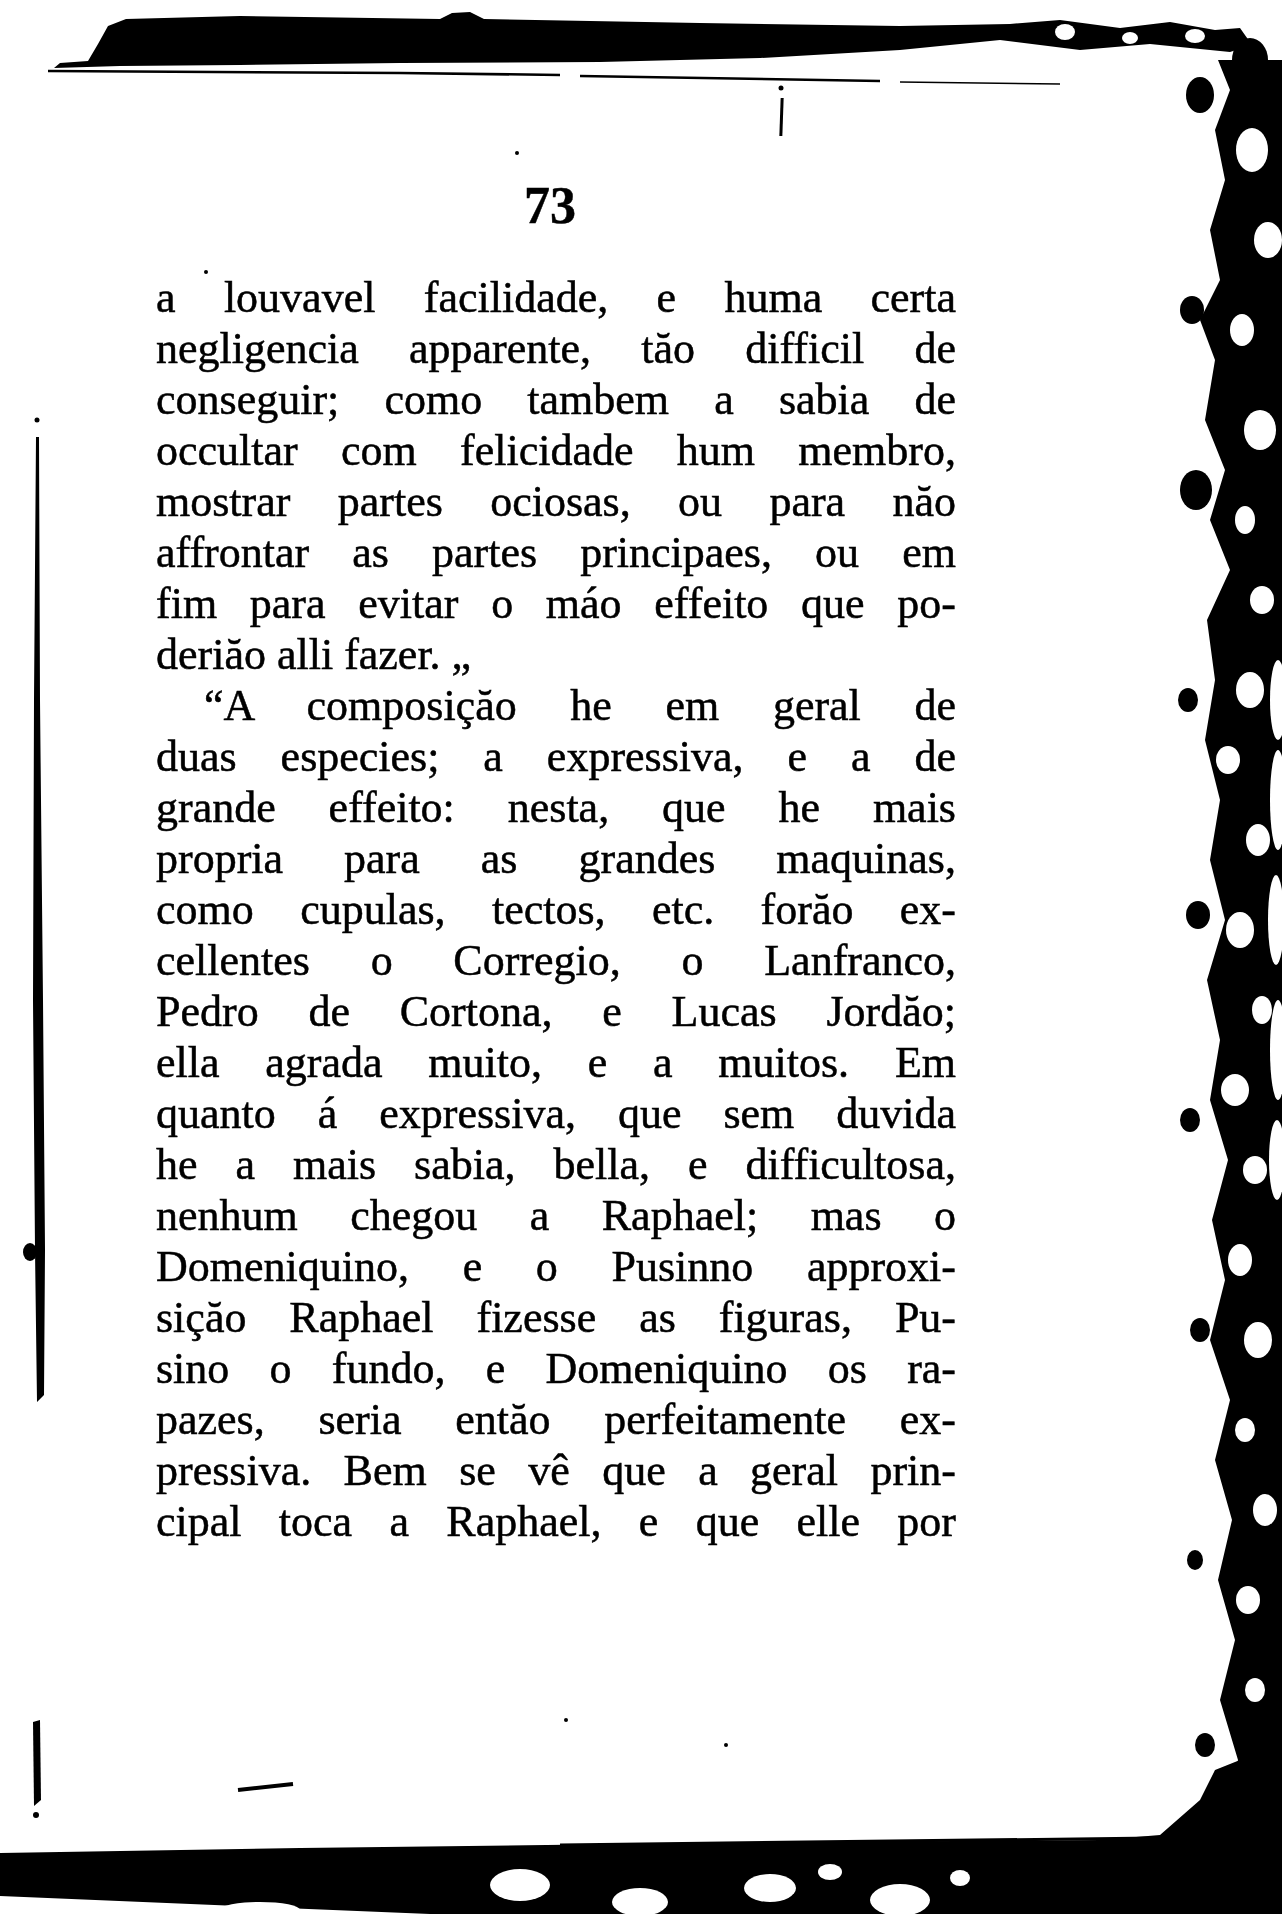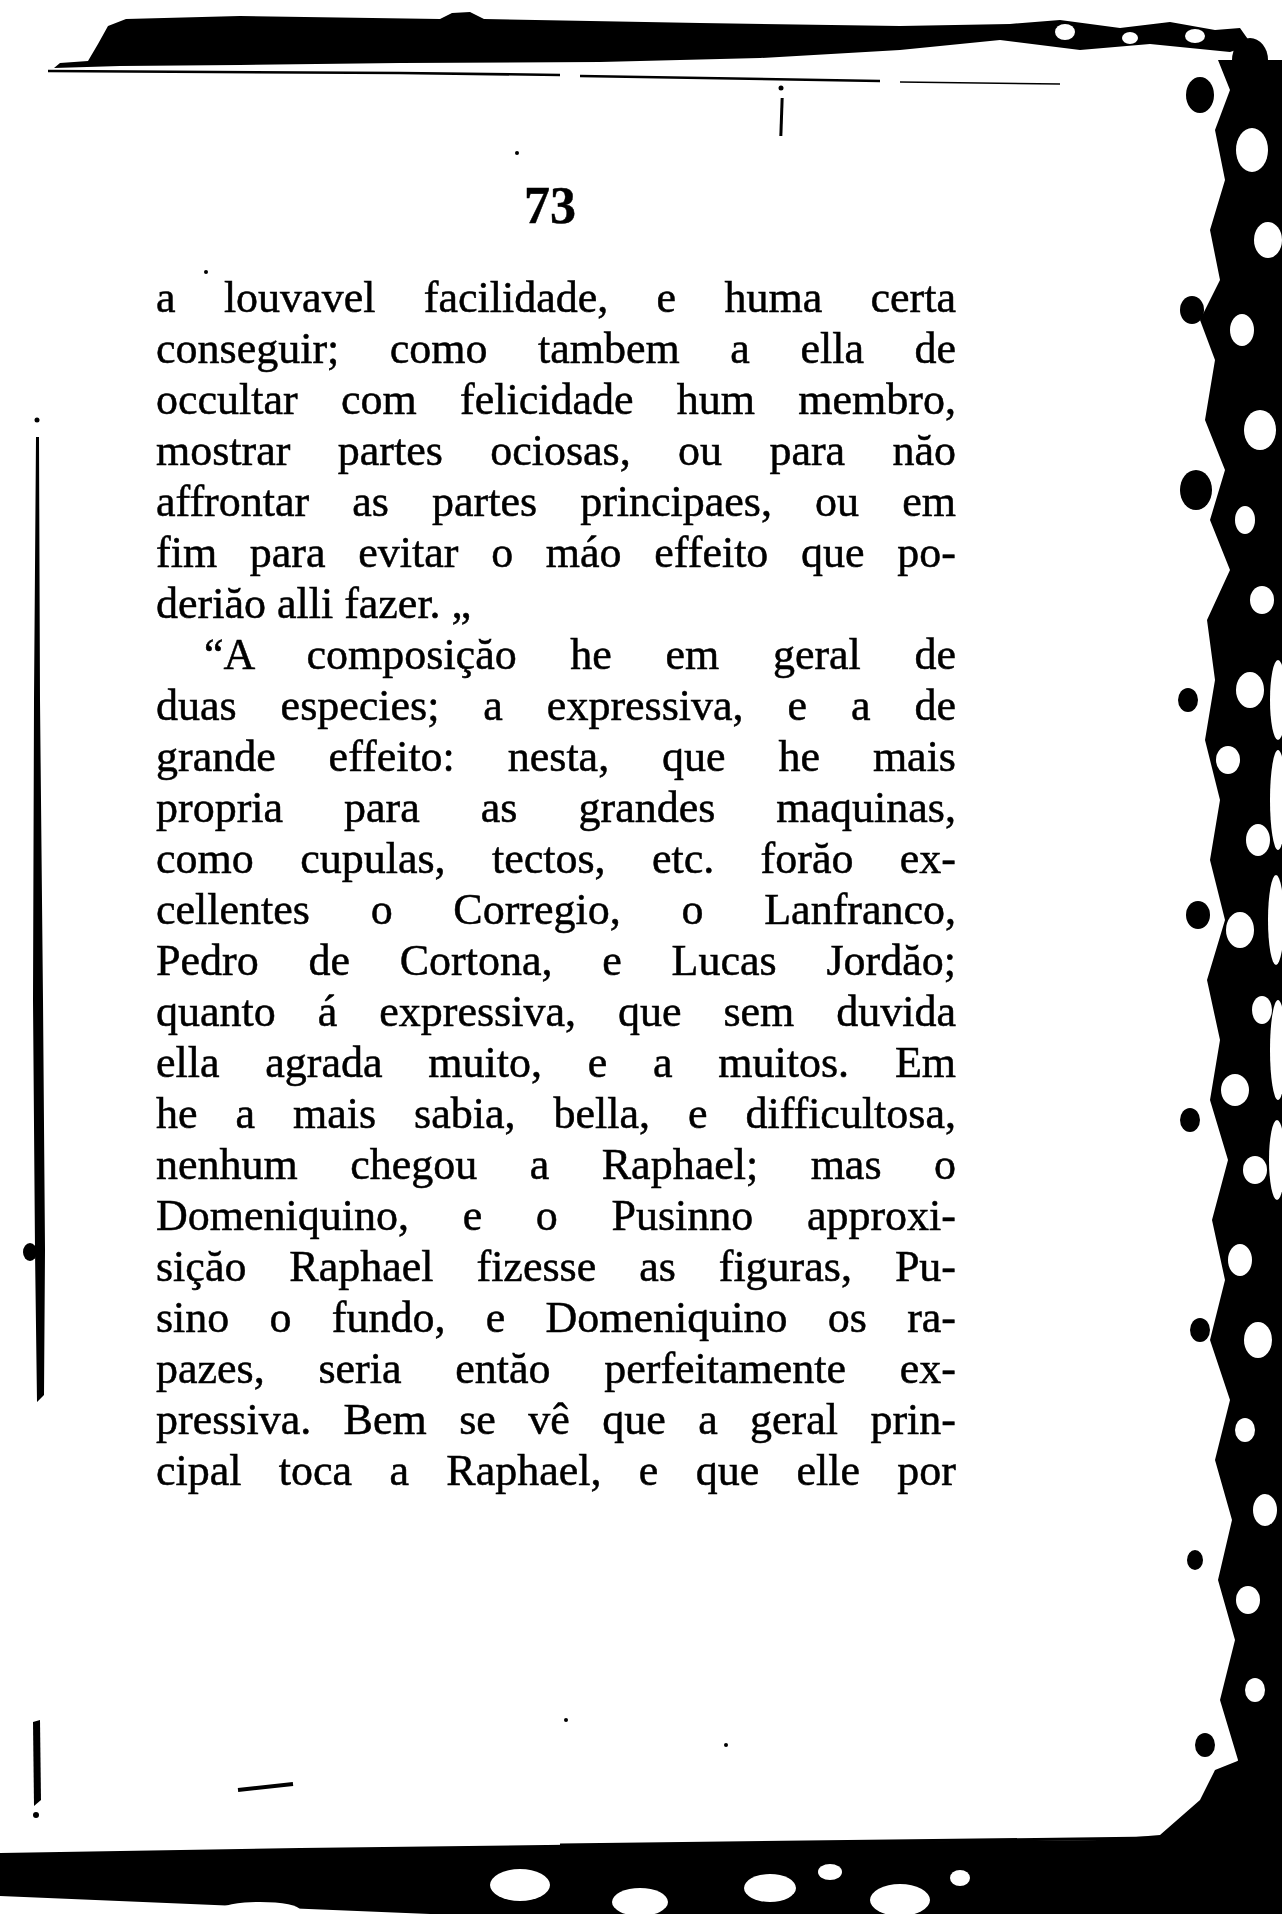--- a/index.html
+++ b/index.html
@@ -43,35 +43,36 @@
 </style>
 </head>
 <body>
 
 <div class="page">
 
   <div class="page-number">73</div>
 
   <div class="text-block">
       <div class="line just">a louvavel facilidade, e huma certa</div>
-      <div class="line just">conseguir; como tambem a ella de</div>
+      <div class="line just">negligencia apparente, tăo difficil de</div>
+      <div class="line just">conseguir; como tambem a sabia de</div>
       <div class="line just">occultar com felicidade hum membro,</div>
       <div class="line just">mostrar partes ociosas, ou para năo</div>
       <div class="line just">affrontar as partes principaes, ou em</div>
       <div class="line just">fim para evitar o máo effeito que po-</div>
       <div class="line">deriăo alli fazer. „</div>
       <div class="line just ind">“A composiçăo he em geral de</div>
       <div class="line just">duas especies; a expressiva, e a de</div>
       <div class="line just">grande effeito: nesta, que he mais</div>
       <div class="line just">propria para as grandes maquinas,</div>
       <div class="line just">como cupulas, tectos, etc. forăo ex-</div>
       <div class="line just">cellentes o Corregio, o Lanfranco,</div>
       <div class="line just">Pedro de Cortona, e Lucas Jordăo;</div>
+      <div class="line just">ella agrada muito, e a muitos. Em</div>
       <div class="line just">quanto á expressiva, que sem duvida</div>
-      <div class="line just">ella agrada muito, e a muitos. Em</div>
       <div class="line just">he a mais sabia, bella, e difficultosa,</div>
       <div class="line just">nenhum chegou a Raphael; mas o</div>
       <div class="line just">Domeniquino, e o Pusinno approxi-</div>
       <div class="line just">siçăo Raphael fizesse as figuras, Pu-</div>
       <div class="line just">sino o fundo, e Domeniquino os ra-</div>
       <div class="line just">pazes, seria entăo perfeitamente ex-</div>
       <div class="line just">pressiva. Bem se vê que a geral prin-</div>
       <div class="line just">cipal toca a Raphael, e que elle por</div>
     </div>
 

